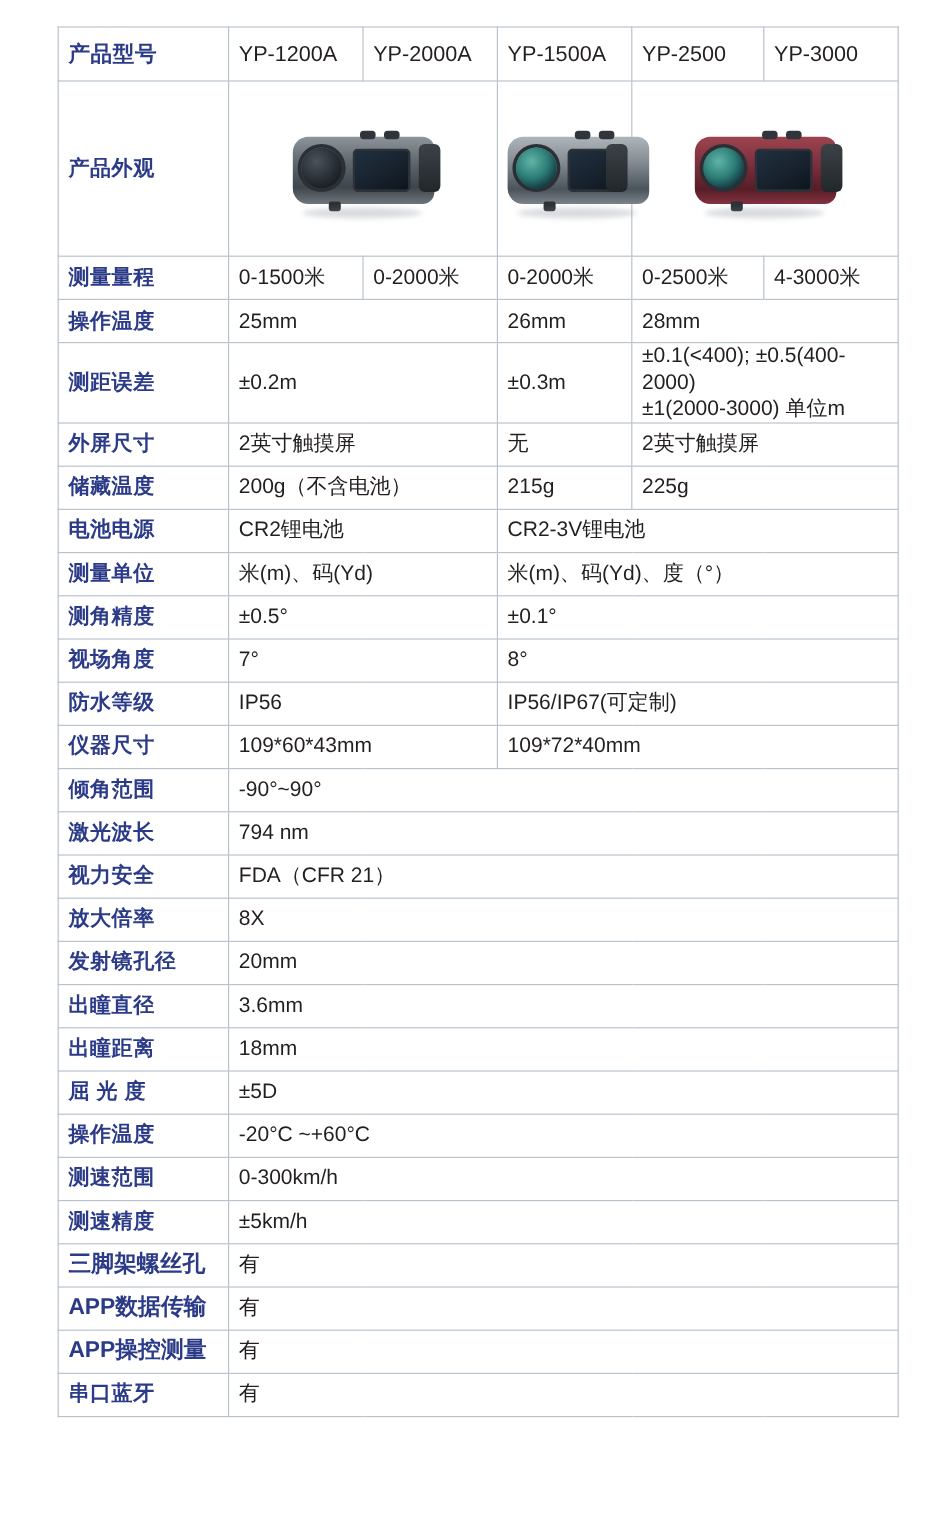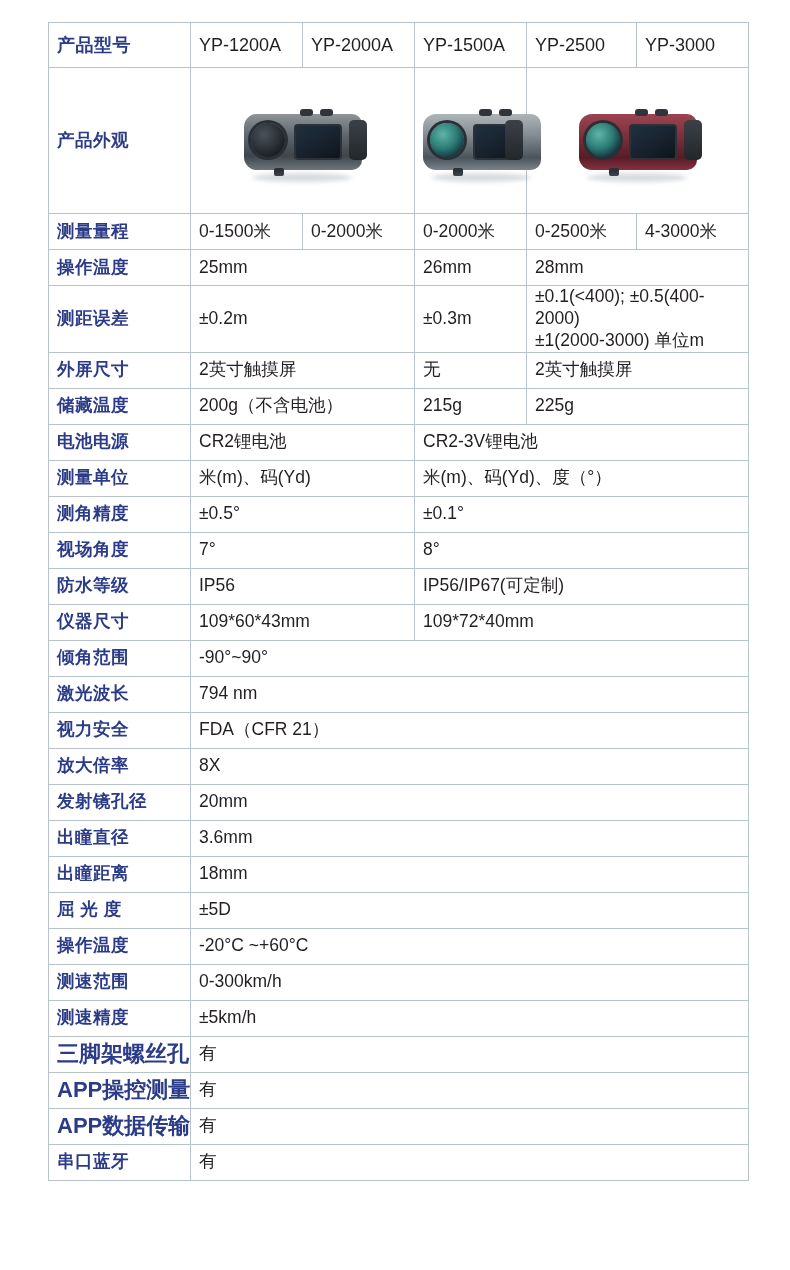--- a/index.html
+++ b/index.html
@@ -38,21 +38,21 @@
   td.label {
     width: 142px;
     color: #2b3b88;
     font-weight: 700;
     font-size: 17.5px;
     letter-spacing: 0.5px;
     white-space: nowrap;
     padding-left: 10px;
   }
   td.label.small {
-    font-size: 22px;
+    font-size: 19px;
     letter-spacing: 0;
   }
   td.val {
     color: #231f20;
     font-weight: 400;
     margin-top: 44px;
   }
   tr.row { height: 36px; }
   tr.header td { height: 44px; font-size: 18px; }
   tr.header td.val { color: #231f20; }
@@ -317,25 +317,25 @@
         </tr>
         <tr class="row">
           <td class="label">测速精度</td>
           <td colspan="5" class="val"> ±5km/h</td>
         </tr>
         <tr class="row">
           <td class="label small">三脚架螺丝孔</td>
           <td colspan="5" class="val">有</td>
         </tr>
         <tr class="row">
+          <td class="label small">APP数据传输</td>
+          <td colspan="5" class="val">有</td>
+        </tr>
+        <tr class="row">
           <td class="label small">APP操控测量</td>
-          <td colspan="5" class="val">有</td>
-        </tr>
-        <tr class="row">
-          <td class="label small">APP数据传输</td>
           <td colspan="5" class="val">有</td>
         </tr>
         <tr class="row">
           <td class="label">串口蓝牙</td>
           <td colspan="5" class="val">有</td>
         </tr>
       </tbody>
   </table>
 </div>
 

